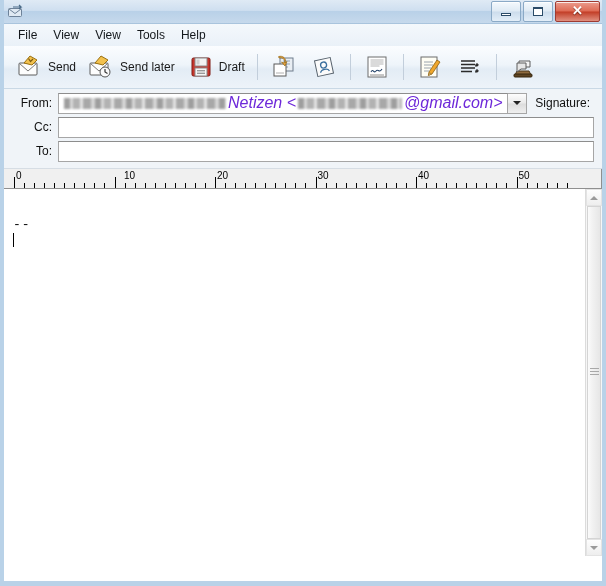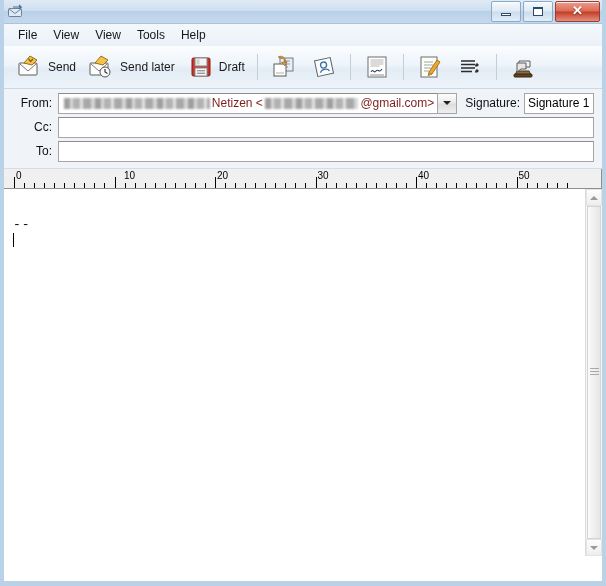--- a/index.html
+++ b/index.html
@@ -202,23 +202,24 @@
         #d2d2d2 6px, #d2d2d2 9px,
         #a5a5a5 9px, #a5a5a5 16px,
         #e0e0e0 16px, #e0e0e0 19px,
         #9a9a9a 19px, #9a9a9a 27px,
         #cfcfcf 27px, #cfcfcf 31px);
     filter: blur(1.1px);
     opacity: .85;
     margin: 0 2px;
   }
   .from-text {
-    font-size: 12px;
-    color: #7f1d1d;
+    font-size: 16px;
+    color: #6d28d9;
     vertical-align: middle;
+    font-style: italic;
   }
   .dropdown-btn {
     width: 19px;
     height: 21px;
     flex: 0 0 auto;
     border: 1px solid #a6a6a6;
     border-left: none;
     box-sizing: border-box;
     background: linear-gradient(to bottom, #fdfdfd 0%, #eaeaea 48%, #dcdcdc 52%, #efefef 100%);
     display: flex;
@@ -527,21 +528,20 @@
       <div class="field-input from-input">
         <span class="redact" style="width:162px"></span>
         <span class="from-text">Netizen &lt;</span>
         <span class="redact" style="width:104px"></span>
         <span class="from-text">@gmail.com&gt;</span>
       </div>
       <div class="dropdown-btn">
         <span class="caret-down"></span>
       </div>
       <div class="sig-label">Signature:</div>
-      <div class="sig-input">Signature 1</div>
     </div>
 
     <div class="field-row">
       <div class="field-label">Cc:</div>
       <div class="field-input"></div>
     </div>
 
     <div class="field-row">
       <div class="field-label">To:</div>
       <div class="field-input"></div>

